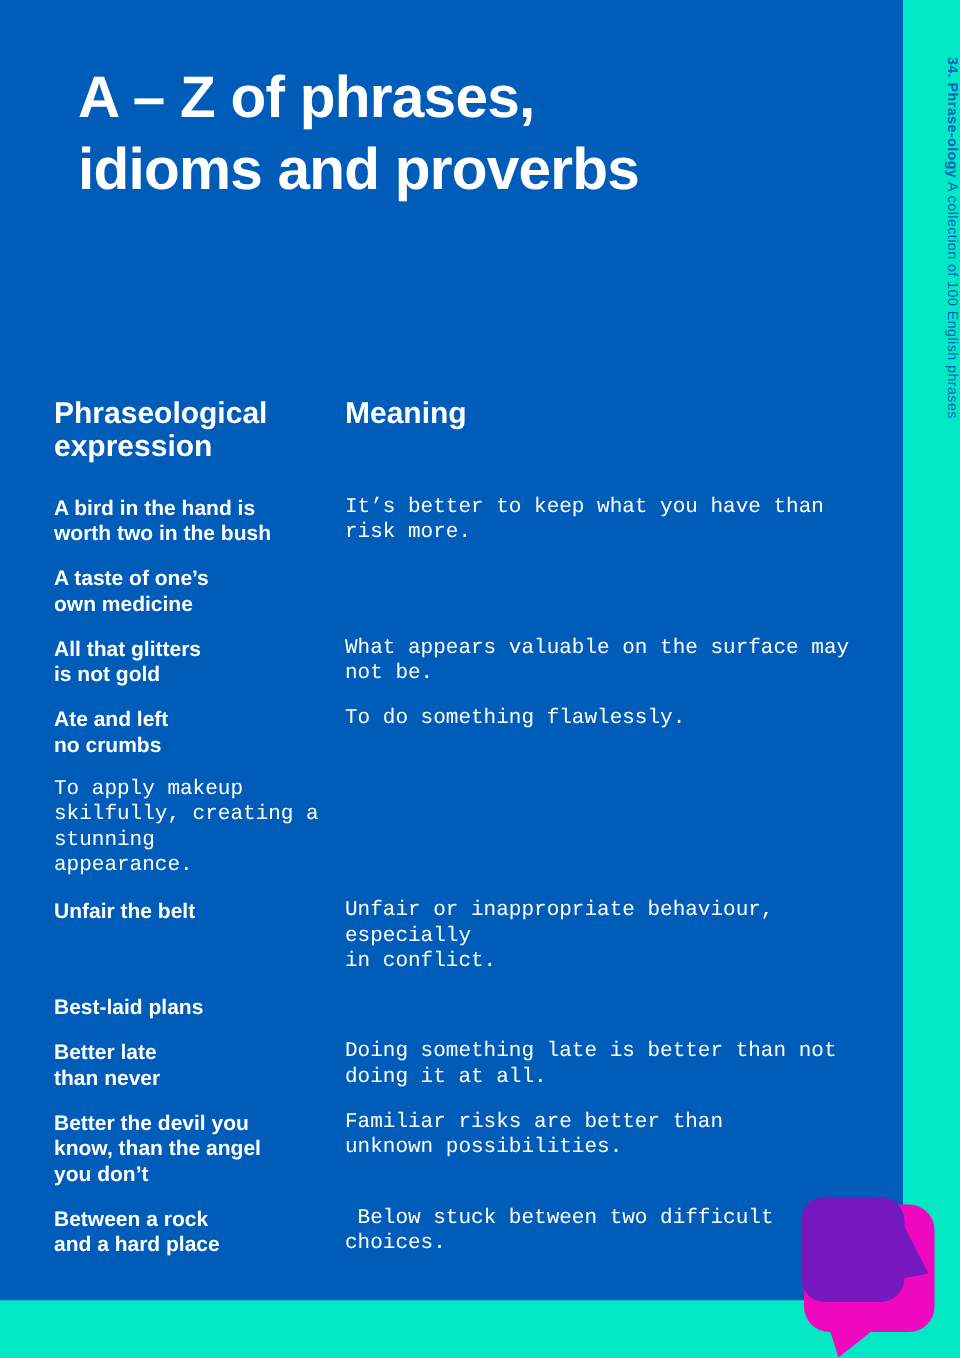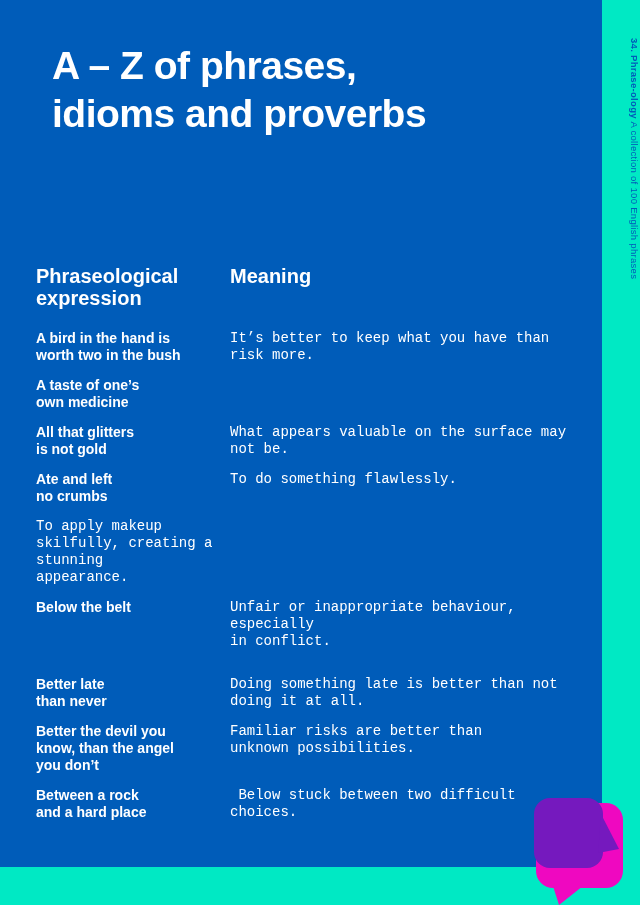--- a/index.html
+++ b/index.html
@@ -142,25 +142,26 @@
           <div class="trow">
             <div class="phrase-cell">Ate and left
 no crumbs</div>
             <div class="meaning-cell">To do something flawlessly.</div>
           </div>
           <div class="trow">
             <div class="meaning-cell">To apply makeup skilfully, creating a stunning
 appearance.</div>
           </div>
           <div class="trow">
-            <div class="phrase-cell">Below the belt</div>
+            <div class="phrase-cell">Unfair the belt</div>
             <div class="meaning-cell">Unfair or inappropriate behaviour, especially
 in conflict.</div>
           </div>
           <div class="trow">
+            <div class="phrase-cell">Best-laid plans</div>
           </div>
           <div class="trow">
             <div class="phrase-cell">Better late
 than never</div>
             <div class="meaning-cell">Doing something late is better than not
 doing it at all.</div>
           </div>
           <div class="trow">
             <div class="phrase-cell">Better the devil you
 know, than the angel

